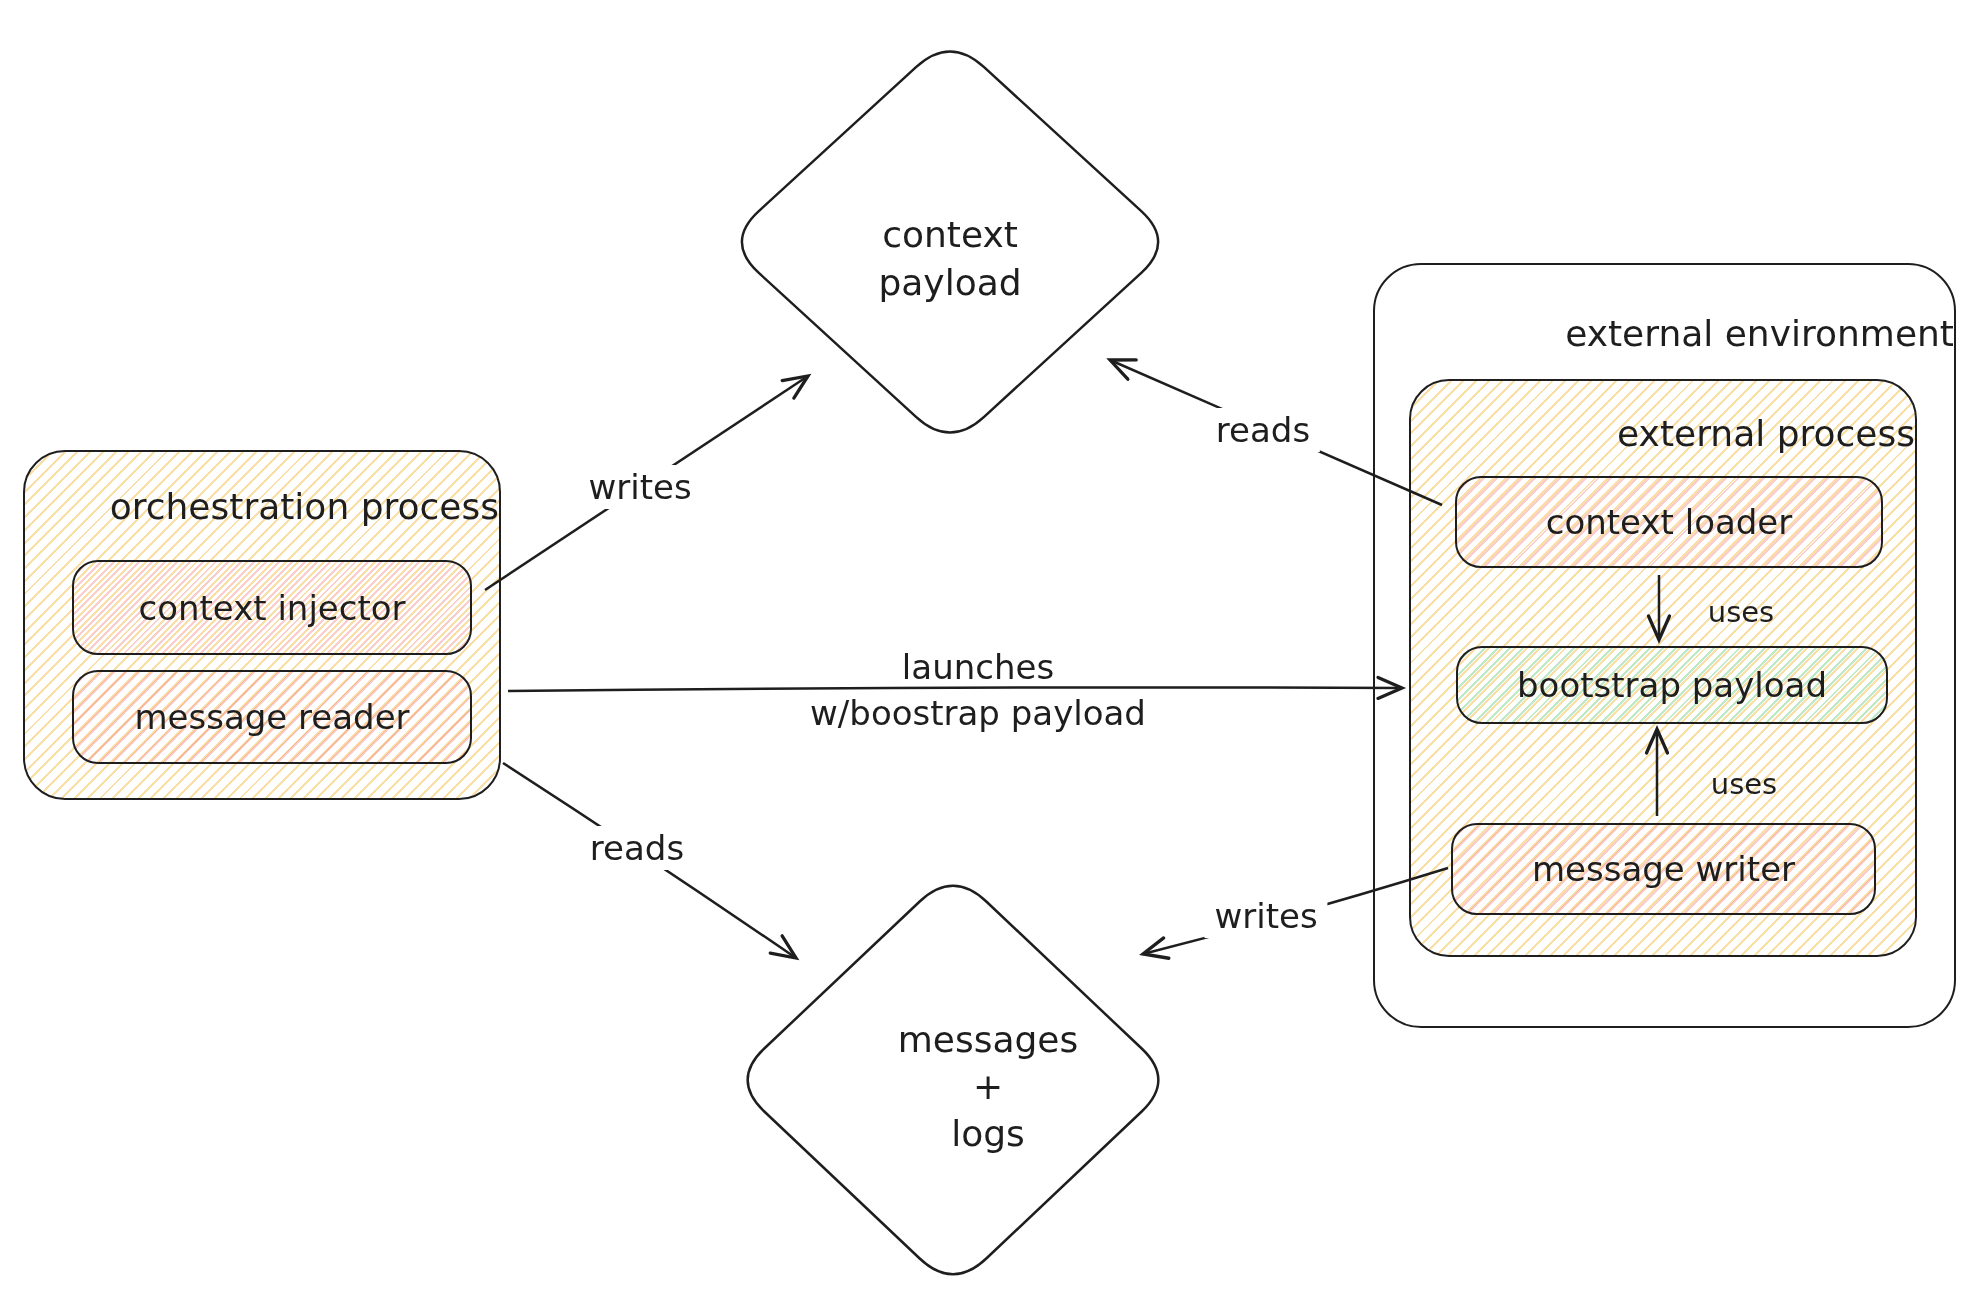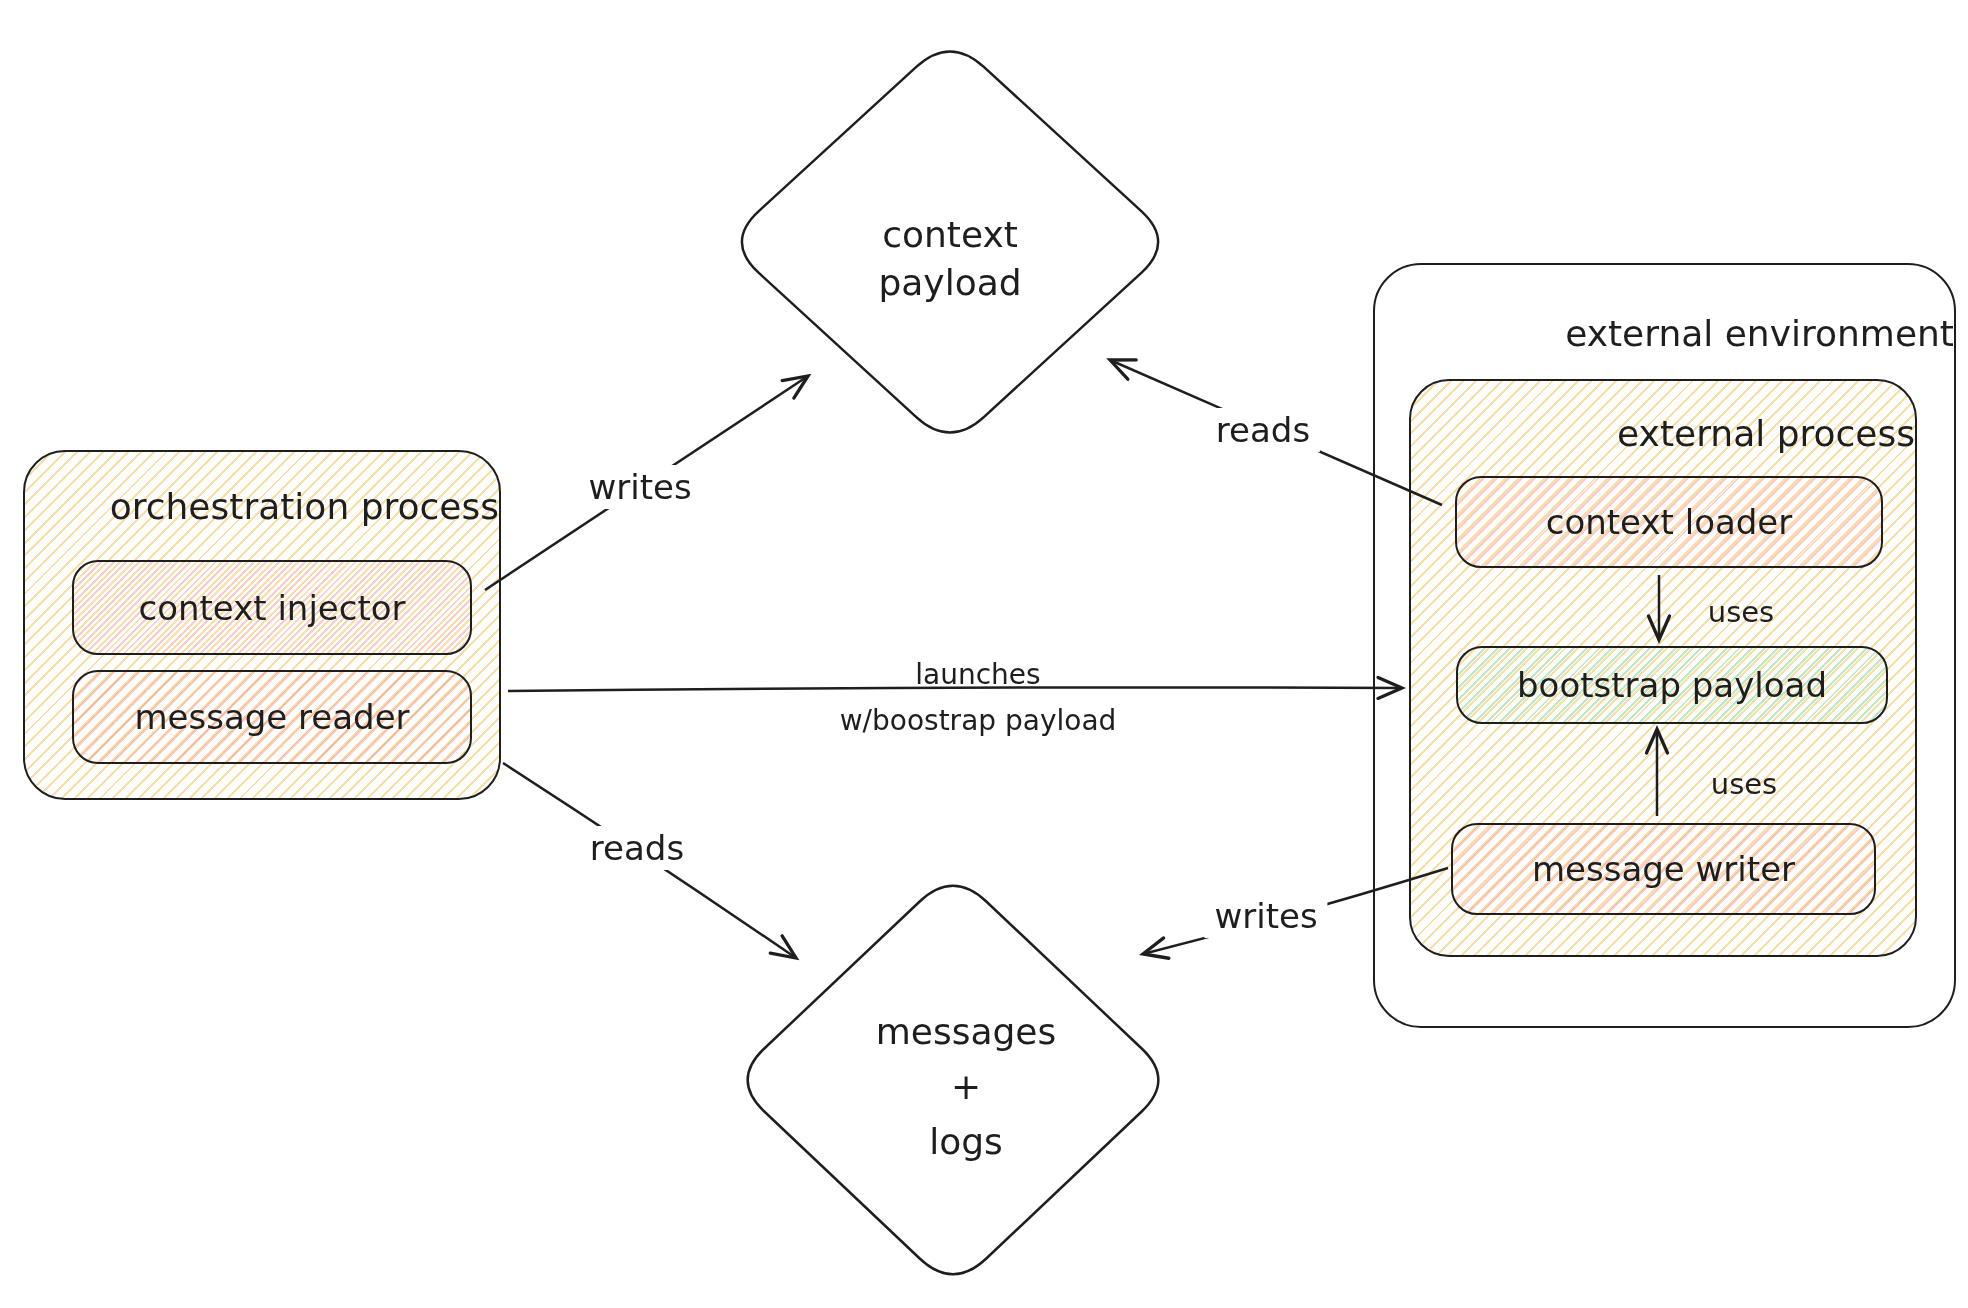--- a/index.html
+++ b/index.html
@@ -32,21 +32,21 @@
   .edge-label.small { font-size:29px; }
 
   .diamond-label {
     position:absolute; transform:translate(-50%,-50%);
     display:flex; flex-direction:column; align-items:center; justify-content:center;
     font-size:36px; line-height:48px; text-align:center; white-space:nowrap;margin-top:16px;
   }
   .launches-label {
     position:absolute; transform:translate(-50%,-50%);
     display:flex; flex-direction:column; align-items:center;
-    font-size:28px; line-height:46px; text-align:center; white-space:nowrap;margin-top:8px;
+    font-size:34px; line-height:46px; text-align:center; white-space:nowrap;
   }
 </style>
 </head>
 <body>
 
 <div class="canvas">
 
   <div class="box hatch-y" style="left:23px; top:450px; width:478px; height:350px; border-radius:42px;">
     <div class="box-title" style="padding-top:34px;padding-left:12px;">orchestration process</div>
     <div class="subbox hatch-p" style="left:47px; top:218px; width:400px; height:94px;">
@@ -92,21 +92,21 @@
     <path d="M503 763 Q650 858 796 958" fill="none" stroke="#1e1e1e" stroke-width="2.5" marker-end="url(#ah)"></path>
     <path d="M1448 868 Q1300 914 1143 954" fill="none" stroke="#1e1e1e" stroke-width="2.5" marker-end="url(#ah)"></path>
     <path d="M1659 575 L1659 640" fill="none" stroke="#1e1e1e" stroke-width="2.5" marker-end="url(#ah)"></path>
     <path d="M1657 816 L1657 729" fill="none" stroke="#1e1e1e" stroke-width="2.5" marker-end="url(#ah)"></path>
   </svg>
 
   <div class="diamond-label" style="left:950px; top:243px;">
     <span>context</span>
     <span>payload</span>
   </div>
-  <div class="diamond-label" style="left:966px; top:1070px; line-height:47px;gap:8px;">
+  <div class="diamond-label" style="left:988px; top:1070px; line-height:47px;">
     <span>messages</span>
     <span>+</span>
     <span>logs</span>
   </div>
 
   <div class="edge-label" style="left:640px; top:487px;">writes</div>
   <div class="edge-label" style="left:1263px; top:430px;">reads</div>
   <div class="launches-label" style="left:978px; top:690px;">
     <span>launches</span>
     <span>w/boostrap payload</span>

